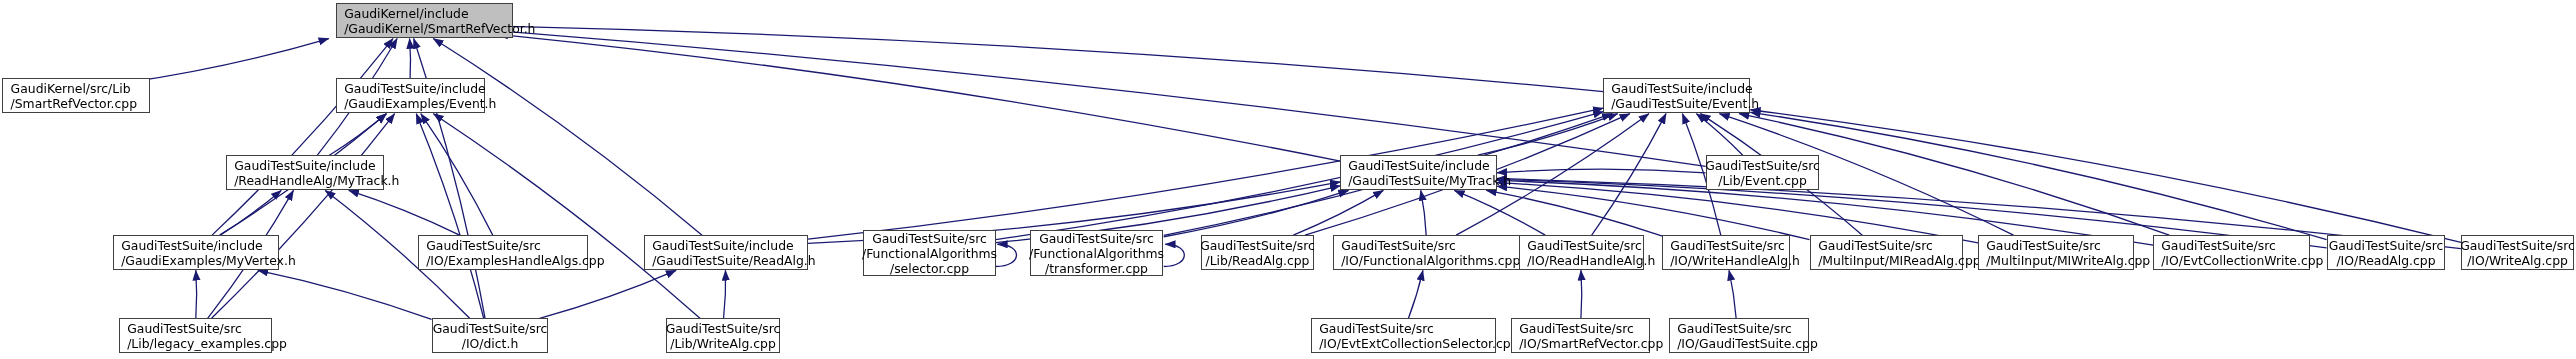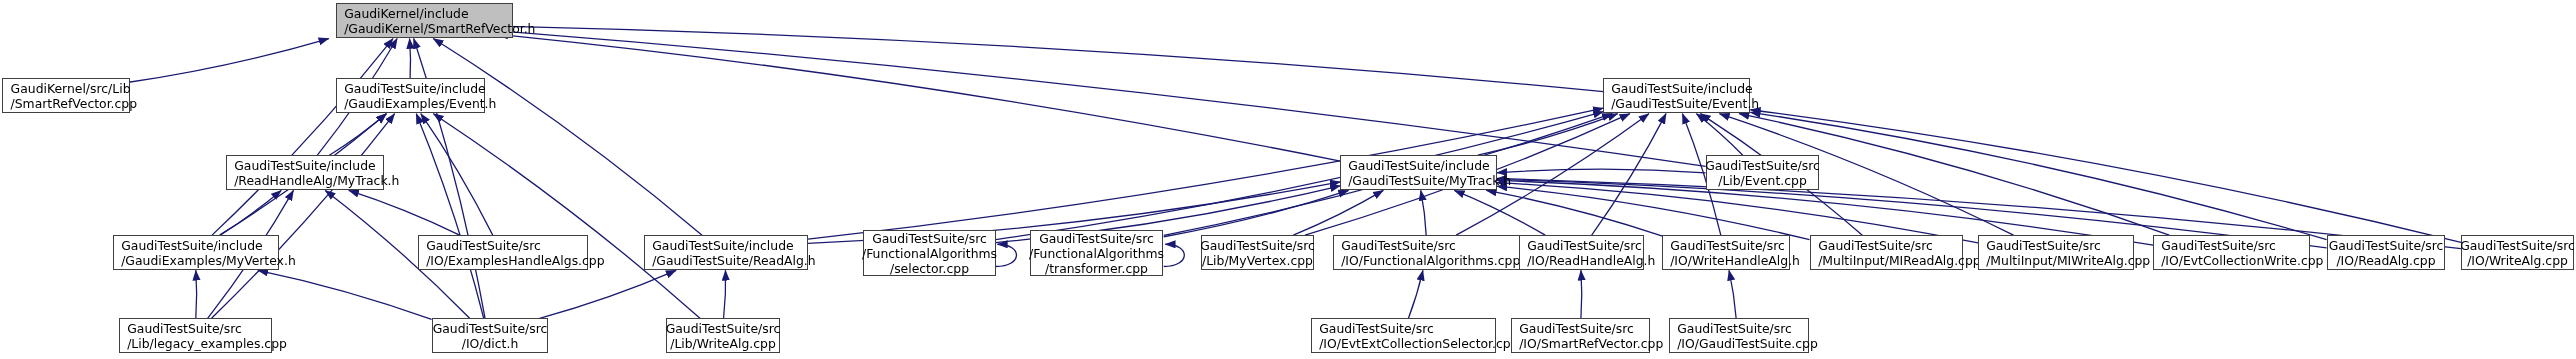--- a/index.html
+++ b/index.html
@@ -80,21 +80,21 @@
       <path fill="none" stroke="#191970" stroke-width="1.6" marker-end="url(#ah)" d="M397.1,194.0 Q452.1,124.5 496.9,48.0"></path>
       <path fill="none" stroke="#191970" stroke-width="1.6" marker-end="url(#ah)" d="M2006.0,114.5 Q1316.0,47.6 623.0,32.6"></path>
       <path fill="none" stroke="#191970" stroke-width="1.6" marker-end="url(#ah)" d="M513.1,98.0 Q514.5,73.0 512.4,48.0"></path>
       <path fill="none" stroke="#191970" stroke-width="1.6" marker-end="url(#ah)" d="M161.0,102.7 Q288.1,84.1 411.4,48.0"></path>
     </svg>
   <div id="nodes-layer">
       <div class="node root c2" style="left: 321px; top: 3.2px; width: 177px; height: 35px; margin-left: 15px;">
         <span class="ln">GaudiKernel/include</span>
         <span class="ln">/GaudiKernel/SmartRefVector.h</span>
       </div>
-      <div class="node c2" style="left: 2.4px; top: 78px; width: 128px; height: 35px;">
+      <div class="node c2" style="left: 2.4px; top: 78px; width: 148px; height: 35px;">
         <span class="ln">GaudiKernel/src/Lib</span>
         <span class="ln">/SmartRefVector.cpp</span>
       </div>
       <div class="node c2" style="left: 336px; top: 78px; width: 149px; height: 35px;">
         <span class="ln">GaudiTestSuite/include</span>
         <span class="ln">/GaudiExamples/Event.h</span>
       </div>
       <div class="node c2" style="left: 1603px; top: 78px; width: 147px; height: 35px;">
         <span class="ln">GaudiTestSuite/include</span>
         <span class="ln">/GaudiTestSuite/Event.h</span>
@@ -128,21 +128,21 @@
         <span class="ln">/FunctionalAlgorithms</span>
         <span class="ln">/selector.cpp</span>
       </div>
       <div class="node ctr" style="left: 1030px; top: 230px; width: 133px; height: 46px;">
         <span class="ln">GaudiTestSuite/src</span>
         <span class="ln">/FunctionalAlgorithms</span>
         <span class="ln">/transformer.cpp</span>
       </div>
       <div class="node ctr" style="left: 1201px; top: 235px; width: 113px; height: 35px;">
         <span class="ln">GaudiTestSuite/src</span>
-        <span class="ln">/Lib/MyVertex.cpp</span>
+        <span class="ln">/Lib/ReadAlg.cpp</span>
       </div>
       <div class="node c2" style="left: 1333px; top: 235px; width: 190px; height: 35px;">
         <span class="ln">GaudiTestSuite/src</span>
         <span class="ln">/IO/FunctionalAlgorithms.cpp</span>
       </div>
       <div class="node c2" style="left: 1519px; top: 235px; width: 125px; height: 35px;">
         <span class="ln">GaudiTestSuite/src</span>
         <span class="ln">/IO/ReadHandleAlg.h</span>
       </div>
       <div class="node c2" style="left: 1662px; top: 235px; width: 128px; height: 35px;">

